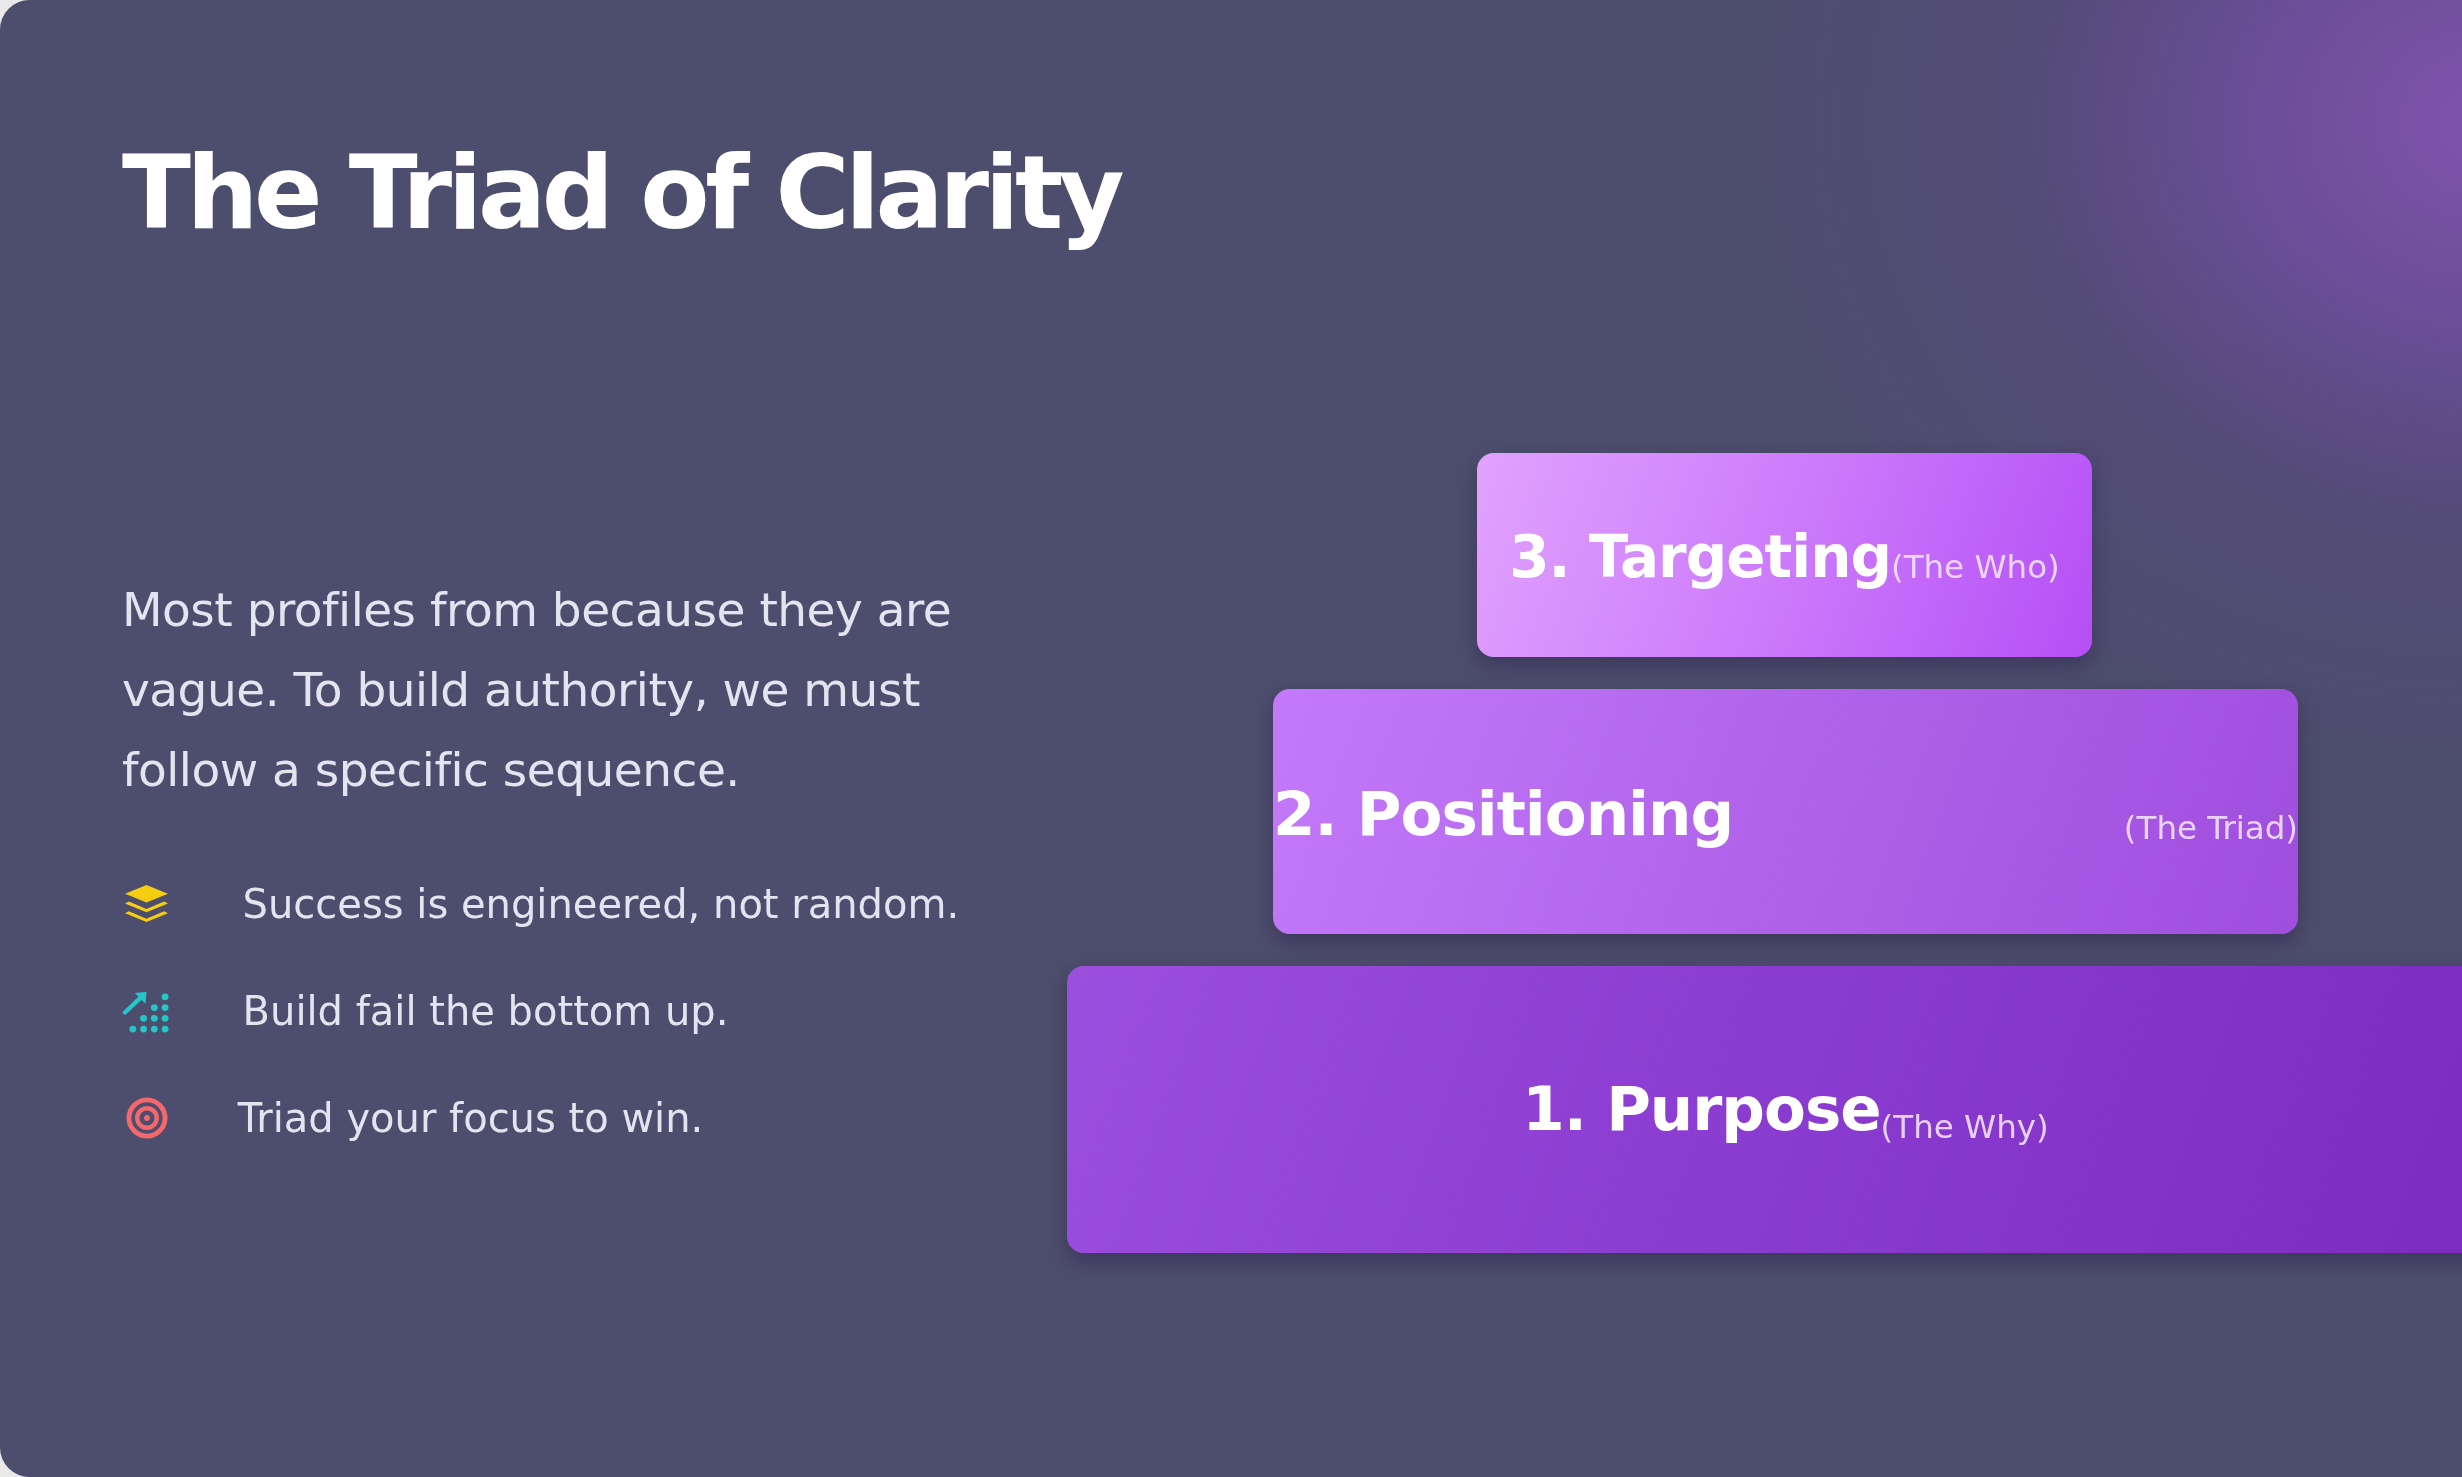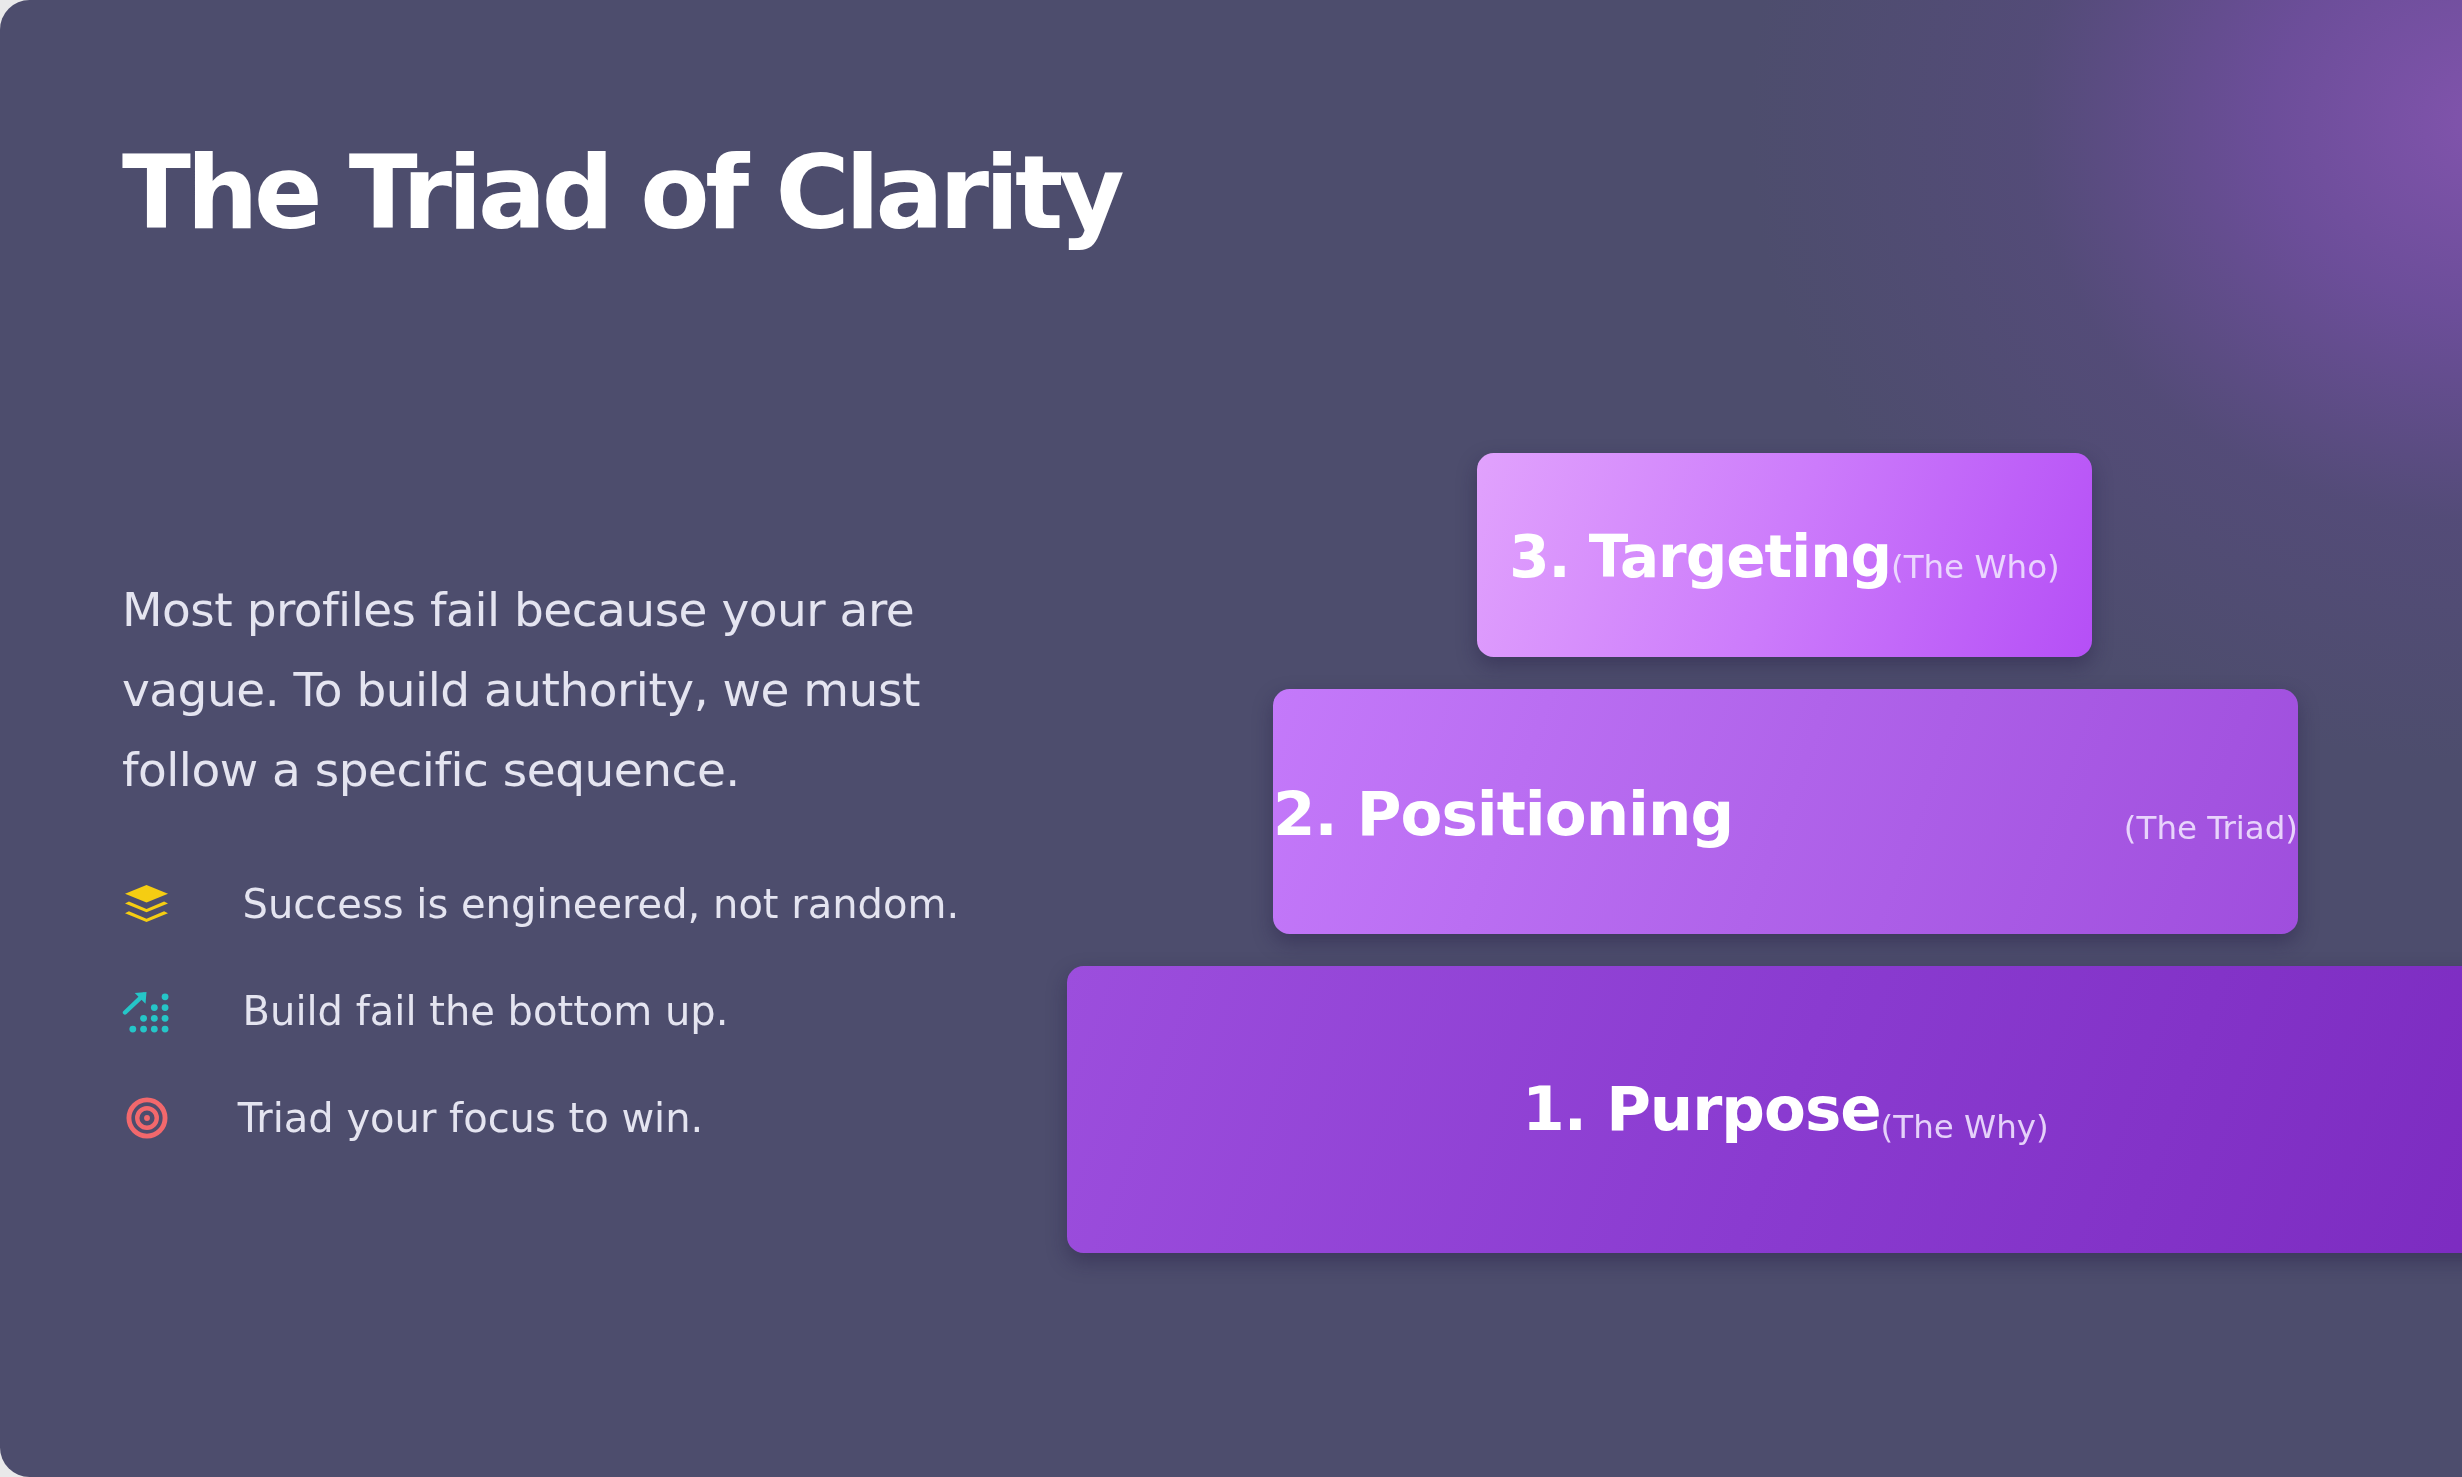--- a/index.html
+++ b/index.html
@@ -121,21 +121,21 @@
     .tier-1 .tier-title { font-size: 61px; margin-top: -3px; }
     .tier-1 .tier-sub { font-size: 32.5px; margin-top: 34px; }
   </style>
 </head>
 <body>
 
 <div class="slide">
 
   <h1 class="title">The Triad of Clarity</h1>
 
-  <p class="intro">Most profiles fail because your are vague. To build authority, we must follow a specific sequence.</p>
+  <p class="intro">Most profiles from because they are vague. To build authority, we must follow a specific sequence.</p>
 
   <ul class="bullets">
     <li class="bullet">
       <span class="bullet-icon">
         <svg width="47" height="42" viewBox="0 0 96 86">
           <path d="M48 4 L92 22 L48 40 L4 22 Z" fill="#f5cd12"></path>
           <path d="M12 38 L48 53 L84 38 L92 42 L48 60 L4 42 Z" fill="#f5cd12"></path>
           <path d="M12 58 L48 73 L84 58 L92 62 L48 80 L4 62 Z" fill="#f5cd12"></path>
         </svg>
       </span>

